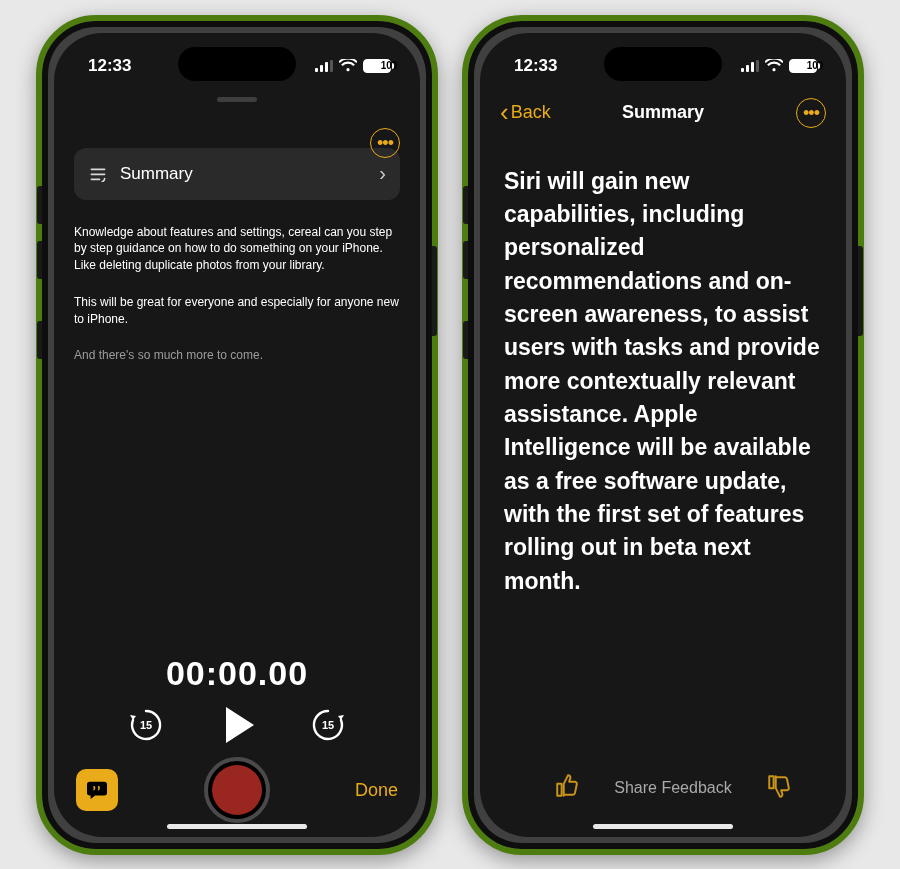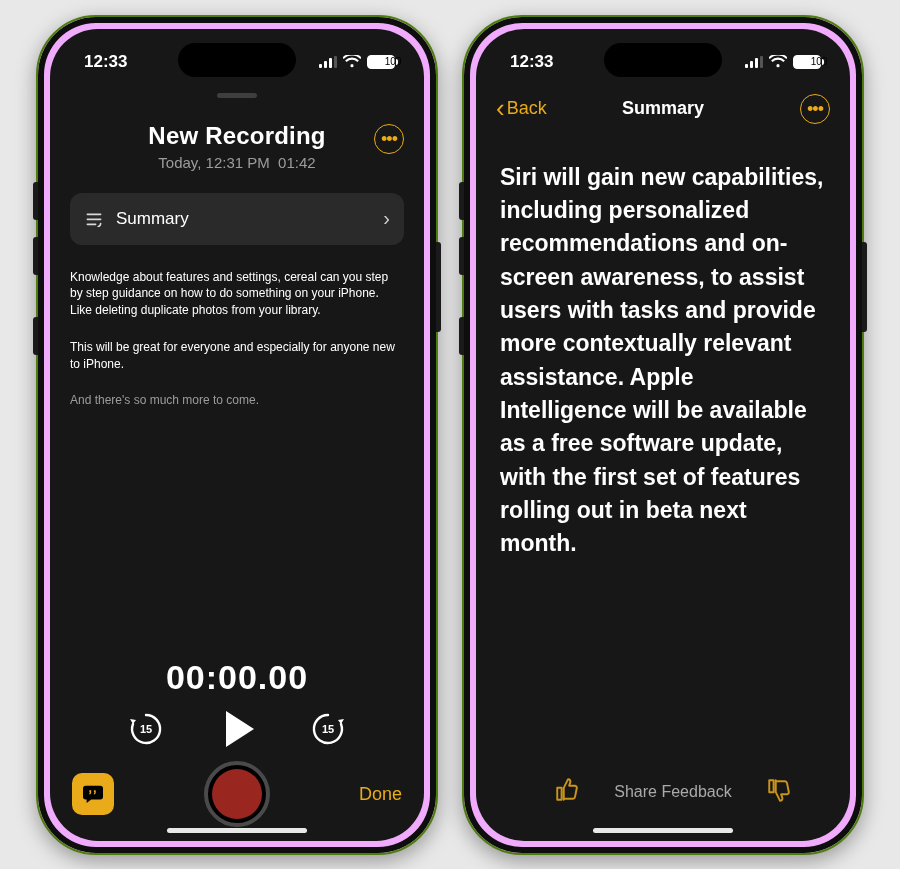--- a/index.html
+++ b/index.html
@@ -25,22 +25,22 @@
     display: flex;
     justify-content: center;
     align-items: center;
     gap: 24px;
   }
 
   
   .phone {
     width: 402px;
     height: 840px;
-    background: #f0abfc;
-    border: 2px solid #4d7c0f;
+    background: #404040;
+    border: 6px solid #4d7c0f;
     border-radius: 60px;
     box-shadow: 0 0 0 6px #0e0e0e inset, 0 6px 20px rgba(0,0,0,.35);
     padding: 12px;
     position: relative;
   }
   
   .phone::before { 
     content:"";
     position:absolute;
     left:-5px; top:165px;
@@ -105,21 +105,21 @@
   .cell-bars span:nth-child(4){height:12px; background:#555;}
 
   .wifi-icon svg, .battery svg { display:block; }
 
   .battery {
     display:flex; align-items:center; gap:1px;
   }
   .battery-body{
     width:28px;height:14px;border:1.5px solid #fff;border-radius:4px;
     display:flex;align-items:center;justify-content:center;
-    font-size:10px;font-weight:400;color:#000;background:#fff;padding-left:24px;
+    font-size:10px;font-weight:700;color:#000;background:#fff;padding-left:24px;
   }
   .battery-tip{width:2px;height:6px;background:#fff;border-radius:0 2px 2px 0;}
 
   
   .content {
     flex:1;
     padding: 0 20px;
     color: var(--text);
     overflow: hidden;
     display:flex;
@@ -296,26 +296,20 @@
           <div class="battery-body">100</div>
           <div class="battery-tip"></div>
         </div>
       </div>
     </div>
 
     <div class="content">
       <div class="grabber"></div>
 
       <div class="header-row">
-        <div class="header-center">
-          <div class="title">New Recording</div>
-          <div class="subtitle">
-            <span>Today, 12:31 PM</span>&nbsp;&nbsp;<span>01:42</span>
-          </div>
-        </div>
         <div class="more-btn">
           <span>•••</span>
         </div>
       </div>
 
       <div class="summary-card">
         <span class="summary-icon">
           <svg viewBox="0 0 24 20" fill="none" stroke="currentColor" stroke-width="2" stroke-linecap="round">
             <path d="M4 4h16M4 10h16M4 16h10"></path>
             <path d="M17 19c2-1 3-2.5 3-4"></path>

